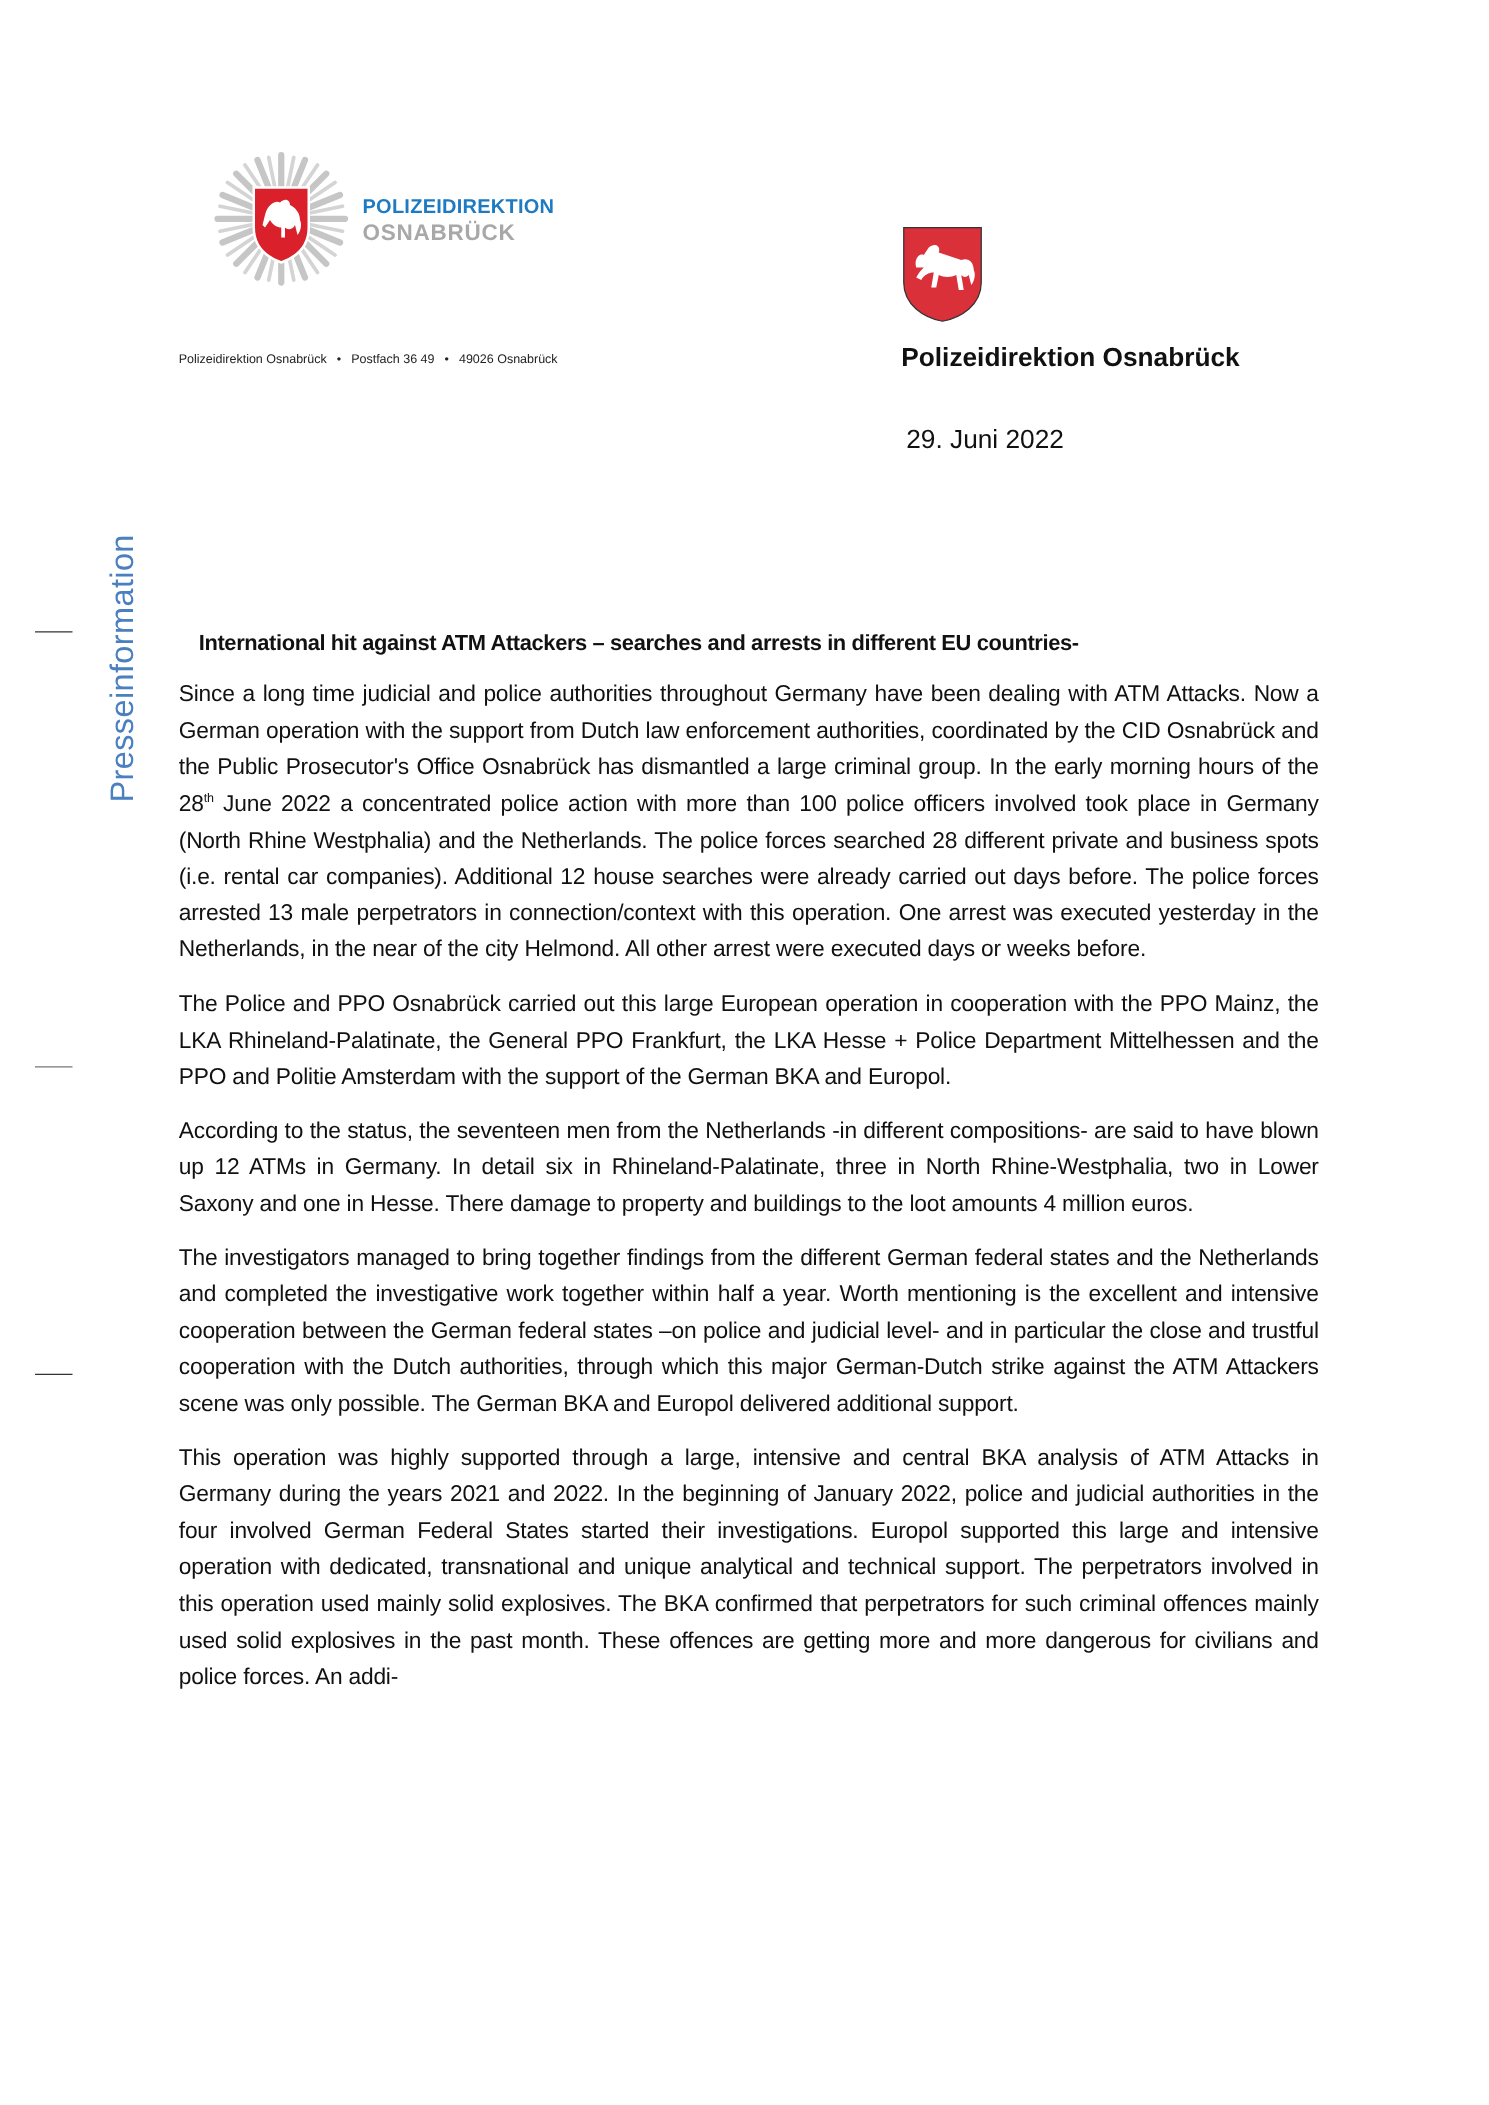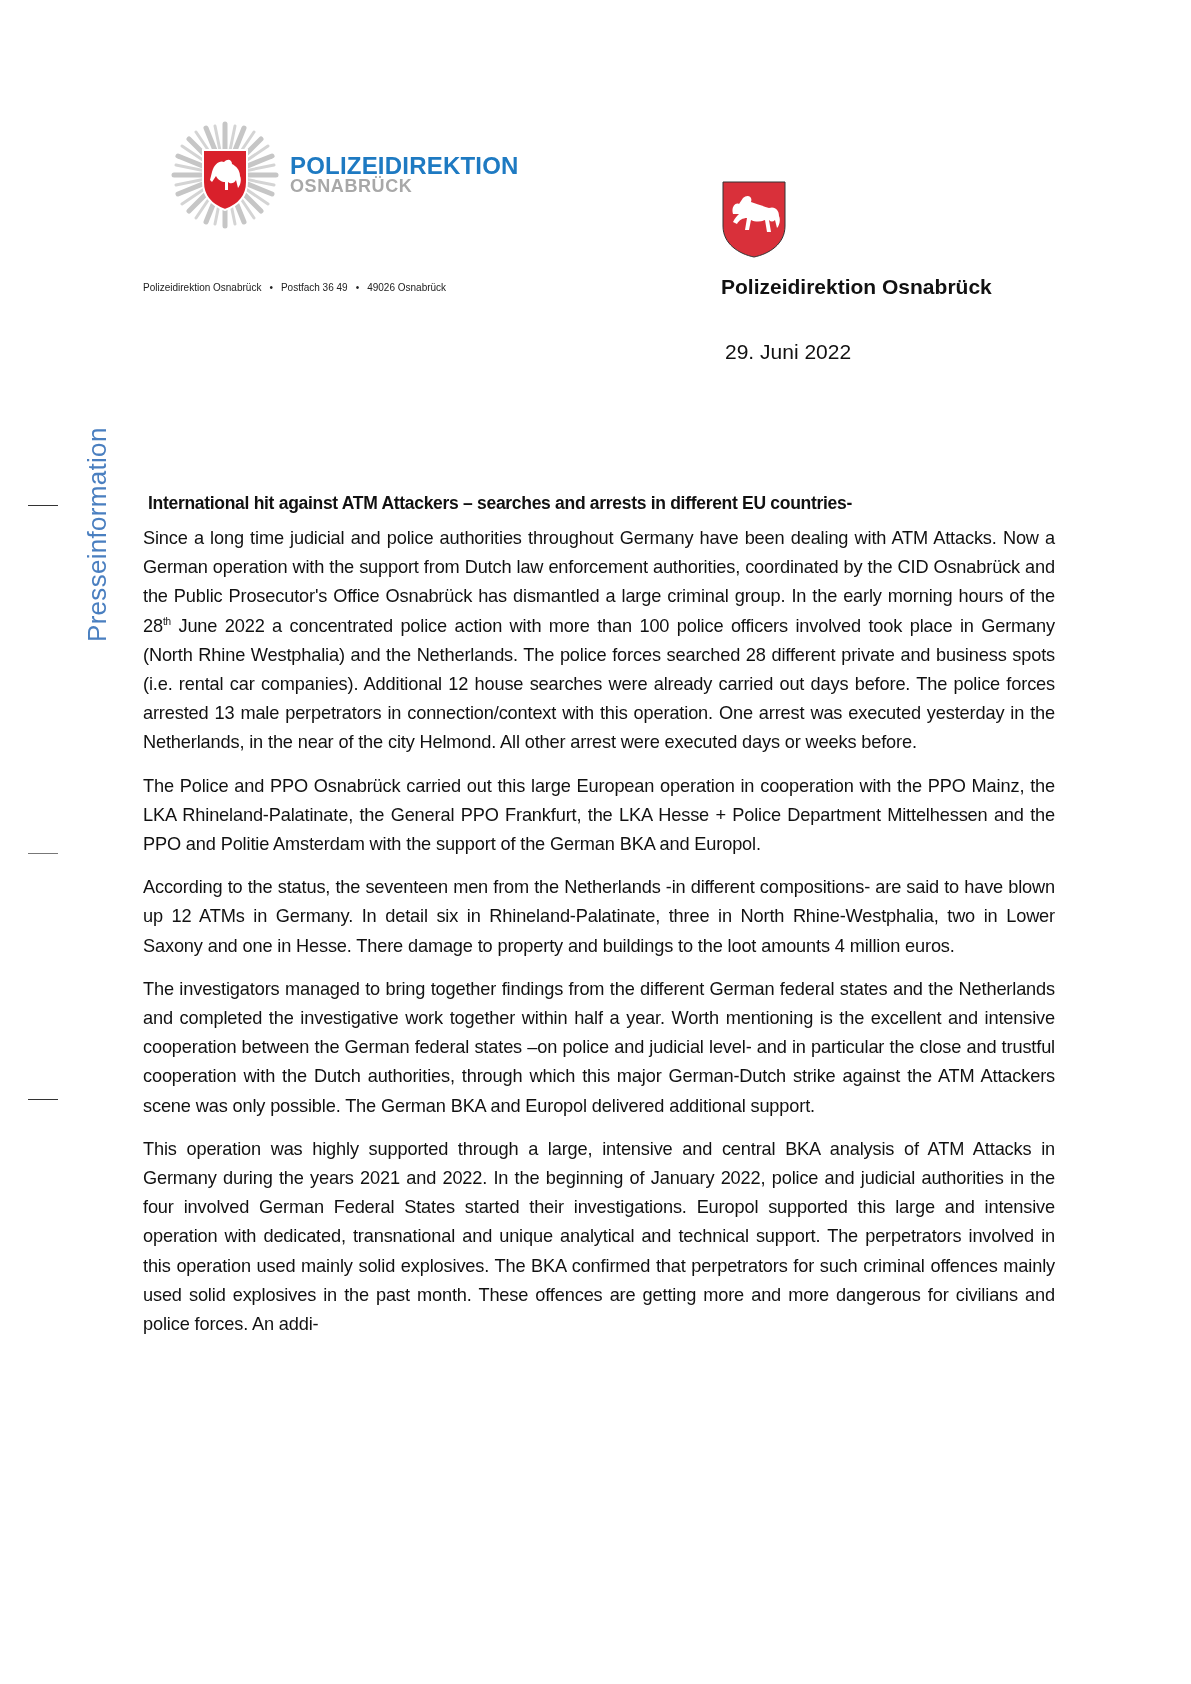--- a/index.html
+++ b/index.html
@@ -1,34 +1,34 @@
 <!DOCTYPE html>
 <html><head>
   <meta charset="utf-8">
   <style>
     html, body { margin: 0; padding: 0; background: #ffffff; }
     body { width: 1191px; height: 1684px; position: relative; overflow: hidden; color: #111111; }
 
     .logo { position: absolute; left: 170px; top: 120px; width: 110px; height: 110px; }
     .logo-text { position: absolute; left: 290px; top: 155px; font-family: "Liberation Sans", sans-serif; font-weight: bold; line-height: 21px; }
-    .logo-line1 { color: #1e7ac2; font-size: 24px; letter-spacing: 0.2px; }
+    .logo-line1 { color: #1e7ac2; font-size: 16px; letter-spacing: 0.2px; }
     .logo-line2 { color: #a8a8a8; font-size: 18px; letter-spacing: 0.6px; }
 
     .sender-line { position: absolute; left: 143px; top: 282px; font-family: "Liberation Sans", sans-serif; font-size: 10px; color: #222; white-space: nowrap; }
     .sender-line .dot { display: inline-block; margin: 0 8px; }
 
     .crest { position: absolute; left: 721px; top: 180px; width: 66px; height: 78px; }
     .org-name { position: absolute; left: 721px; top: 275px; font-family: "Liberation Sans", sans-serif; font-weight: bold; font-size: 21px; color: #111; white-space: nowrap; }
     .date { position: absolute; left: 725px; top: 340px; font-family: "Liberation Sans", sans-serif; font-size: 21px; color: #111; white-space: nowrap; }
 
     .side-label { position: absolute; left: 82px; top: 642px; transform: rotate(-90deg); transform-origin: left top; font-family: "Liberation Sans", sans-serif; font-size: 26px; color: #4a7fc0; white-space: nowrap; letter-spacing: 0.3px; }
     .margin-mark { position: absolute; left: 28px; width: 30px; height: 1px; background: #333; }
 
     .content { position: absolute; left: 143px; top: 488px; width: 912px; font-family: "Liberation Sans", sans-serif; }
-    .title { font-weight: bold; font-size: 17.5px; color: #111; margin: 5px; letter-spacing: -0.3px; }
+    .title { font-weight: bold; font-size: 17.5px; color: #111; margin: 16px; letter-spacing: -0.3px; }
     .subtitle { font-weight: bold; font-size: 14.2px; color: #111; margin: 72px 0 0 0; line-height: 22px; letter-spacing: -0.2px; }
     .para { font-size: 18.2px; line-height: 29.2px; text-align: justify; margin: 10px 0 0 0; color: #111; letter-spacing: -0.15px; }
     .para + .para { margin-top: 14px; }
     sup { font-size: 10px; line-height: 0; }
   </style>
 </head>
 <body>
 
 <div class="logo">
   <svg width="110" height="110" viewBox="0 0 110 110">

